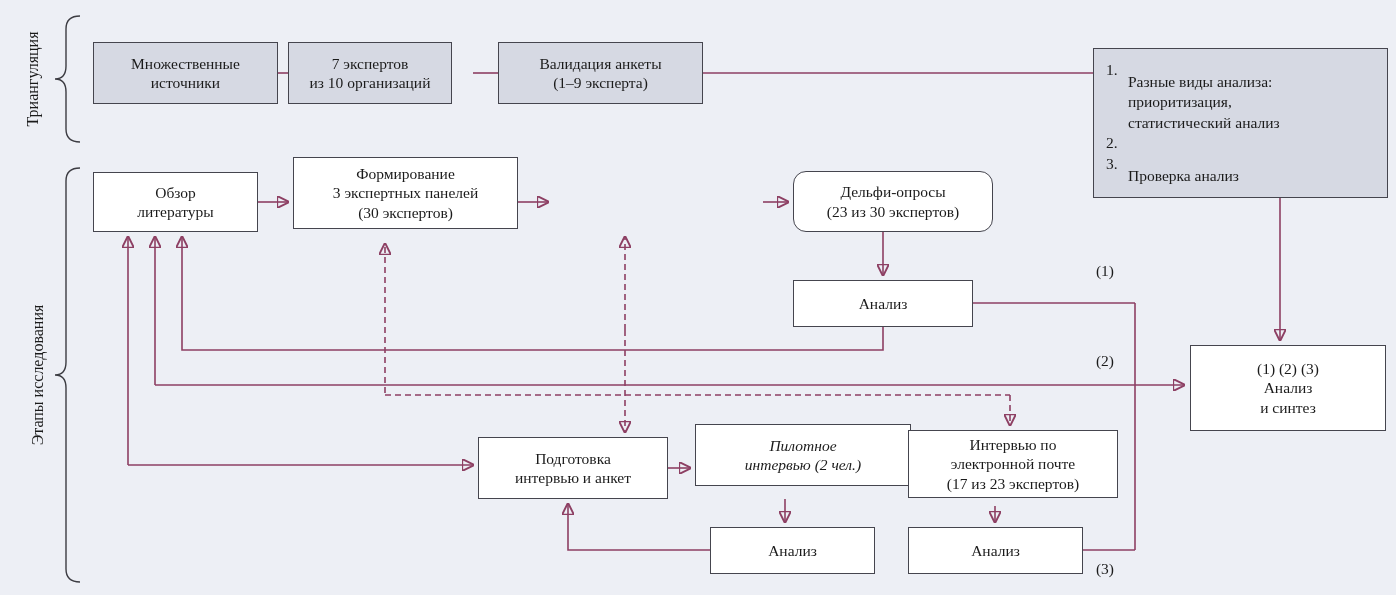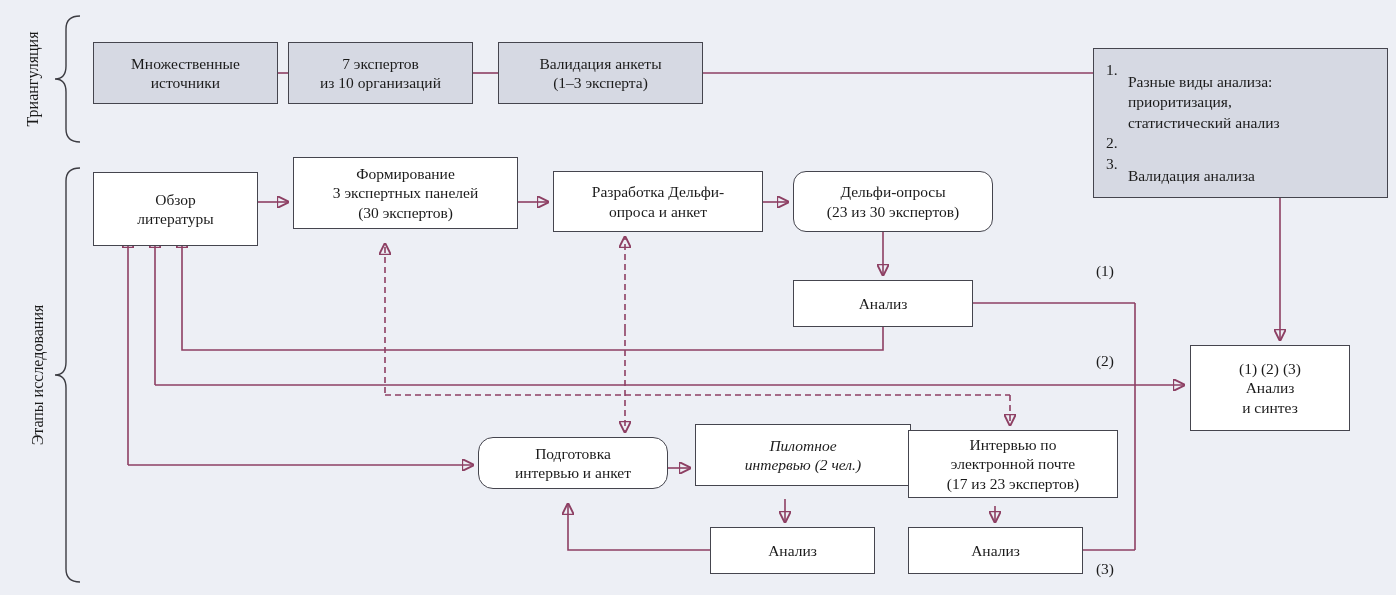--- a/index.html
+++ b/index.html
@@ -84,73 +84,69 @@
     <path class="dash" d="M625 330 V432" marker-end="url(#arr)"></path>
   </svg>
 
   <div class="vlabel" style="left:33px; top:79px;">Триангуляция</div>
   <div class="vlabel" style="left:38px; top:375px;">Этапы исследования</div>
 
   <div class="box gray" style="left:93px; top:42px; width:185px; height:62px;">
     <span>Множественные
 источники</span>
   </div>
-  <div class="box gray" style="left:288px; top:42px; width:185px; height:62px;">
+  <div class="box gray" style="left:288px; top:42px; width:164px; height:62px;">
     <span>7 экспертов
 из 10 организаций</span>
   </div>
   <div class="box gray" style="left:498px; top:42px; width:205px; height:62px;">
     <span>Валидация анкеты
-(1–3 эксперта)</span>
+(1–9 эксперта)</span>
   </div>
 
   <div class="biglist" style="left:1093px; top:48px; width:295px; height:150px;">
     <div class="row">
       <span class="num">1.</span>
       <span class="txt">Разные виды анализа:
 приоритизация,
 статистический анализ</span>
     </div>
     <div class="row">
       <span class="num">2.</span>
     </div>
     <div class="row">
       <span class="num">3.</span>
-      <span class="txt">Валидация анализа</span>
+      <span class="txt">Проверка анализ</span>
     </div>
   </div>
 
-  <div class="box" style="left:93px; top:172px; width:165px; height:74px;font-family:Liberation Serif, serif;">
+  <div class="box" style="left:93px; top:172px; width:165px; height:60px;font-family:Liberation Serif, serif;">
     <span>Обзор
 литературы</span>
   </div>
   <div class="box" style="left:293px; top:157px; width:225px; height:72px;">
     <span>Формирование
 3 экспертных панелей
 (30 экспертов)</span>
-  </div>
-  <div class="box" style="left:553px; top:171px; width:210px; height:61px;">
-    <span>Разработка Дельфи-
-опроса и анкет</span>
   </div>
   <div class="box" style="left:793px; top:171px; width:200px; height:61px;border-radius:13px;">
     <span>Дельфи-опросы
 (23 из 30 экспертов)</span>
   </div>
   <div class="box" style="left:793px; top:280px; width:180px; height:47px;">
     <span>Анализ</span>
   </div>
 
-  <div class="box" style="left:1190px; top:345px; width:160px; height:86px;">
+  <div class="box" style="left:1190px; top:345px; width:196px; height:86px;">
     <span>(1) (2) (3)
 Анализ
 и синтез</span>
   </div>
 
-  <div class="box" style="left:478px; top:437px; width:190px; height:52px;border-radius:15px;">
+  <div class="box" style="left:478px; top:437px; width:190px; height:62px;">
     <span>Подготовка
 интервью и анкет</span>
   </div>
   <div class="box" style="left:695px; top:424px; width:216px; height:62px;font-style:italic;">
     <span>Пилотное
 интервью (2 чел.)</span>
   </div>
   <div class="box" style="left:908px; top:430px; width:210px; height:68px;">
     <span>Интервью по
 электронной почте

